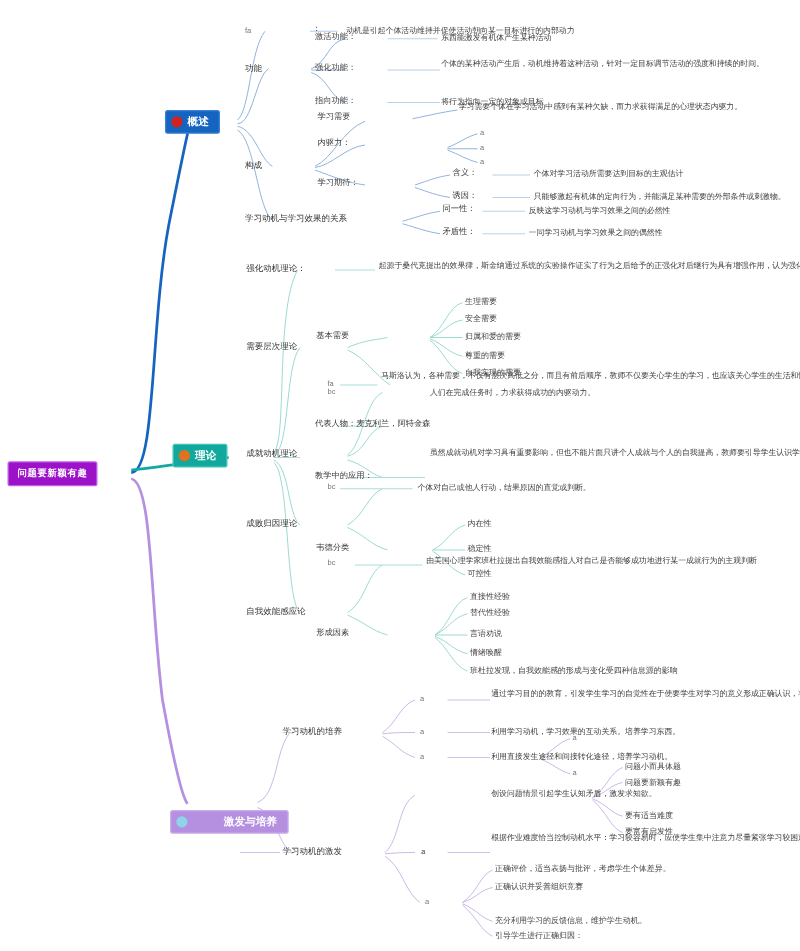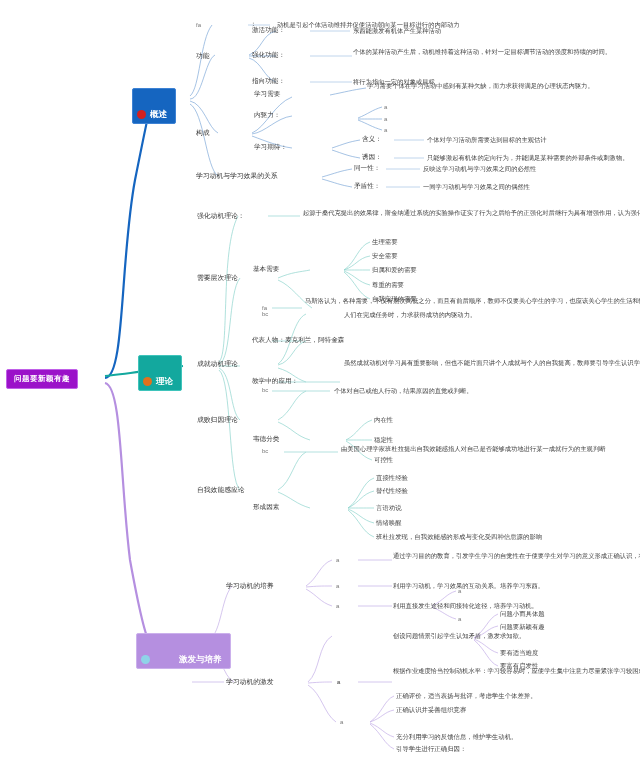--- a/index.html
+++ b/index.html
@@ -9,21 +9,21 @@
   svg.edges{position:absolute;left:0;top:0;width:640px;height:761px;pointer-events:none;}
 
   .node{position:absolute;white-space:pre;line-height:1.35;}
 
   
   .root{background:#9b12c9;border:1px solid #c060e8;color:#ffffff;
         font-size:7.5px;font-weight:bold;padding:4px 7px;border-radius:2px;
         letter-spacing:.5px;}
 
   
-  .branch{display:flex;align-items:center;gap:4px;padding:20px 8px 3px 4px;
+  .branch{display:flex;align-items:center;gap:4px;padding:3px 8px 3px 4px;
           border-radius:2px;font-size:8.5px;font-weight:bold;color:#ffffff;}
   .branch .dot{width:9px;height:9px;border-radius:50%;display:inline-block;}
   .b-overview{background:#1565c0;border:1px solid #3d82d4;}
   .b-overview .dot{background:#d32020;}
   .b-theory{background:#13a89e;border:1px solid #3fc4bb;}
   .b-theory .dot{background:#e2711d;}
   .b-train{background:#b58fe0;border:1px solid #cbb0ec;}
   .b-train .dot{background:#8fd3e8;}
 
   
@@ -237,21 +237,21 @@
   <div class="node lbl" style="left:197px;top:485px;">自我效能感应论</div>
   <div class="node sm" style="left:262px;top:447px;">bc</div>
   <div class="node para w-e" style="left:341px;top:444px;">由美国心理学家班杜拉提出自我效能感指人对自己是否能够成功地进行某一成就行为的主观判断</div>
   <div class="node t" style="left:253px;top:503px;">形成因素</div>
   <div class="node t2" style="left:376px;top:474px;">直接性经验</div>
   <div class="node t2" style="left:376px;top:487px;">替代性经验</div>
   <div class="node t2" style="left:376px;top:504px;">言语劝说</div>
   <div class="node t2" style="left:376px;top:519px;">情绪唤醒</div>
   <div class="node t2" style="left:376px;top:533px;">班杜拉发现，自我效能感的形成与变化受四种信息源的影响</div>
 
-  <div class="node branch b-train" style="left:136px;top:633px;gap:29px;">
+  <div class="node branch b-train" style="left:136px;top:648px;gap:29px;">
     <span class="dot"></span>
     <span>激发与培养</span>
   </div>
 
   <div class="node lbl" style="left:226px;top:581px;">学习动机的培养</div>
   <div class="node sm" style="left:336px;top:556px;">a</div>
   <div class="node para w-e" style="left:393px;top:551px;">通过学习目的的教育，引发学生学习的自觉性在于使要学生对学习的意义形成正确认识，将学习与伟大的理想联系形成正确学习态度，提高学习热情与自觉性。</div>
   <div class="node sm" style="left:336px;top:582px;">a</div>
   <div class="node para w-e" style="left:393px;top:581px;">利用学习动机，学习效果的互动关系。培养学习东西。</div>
   <div class="node sm" style="left:336px;top:602px;">a</div>

